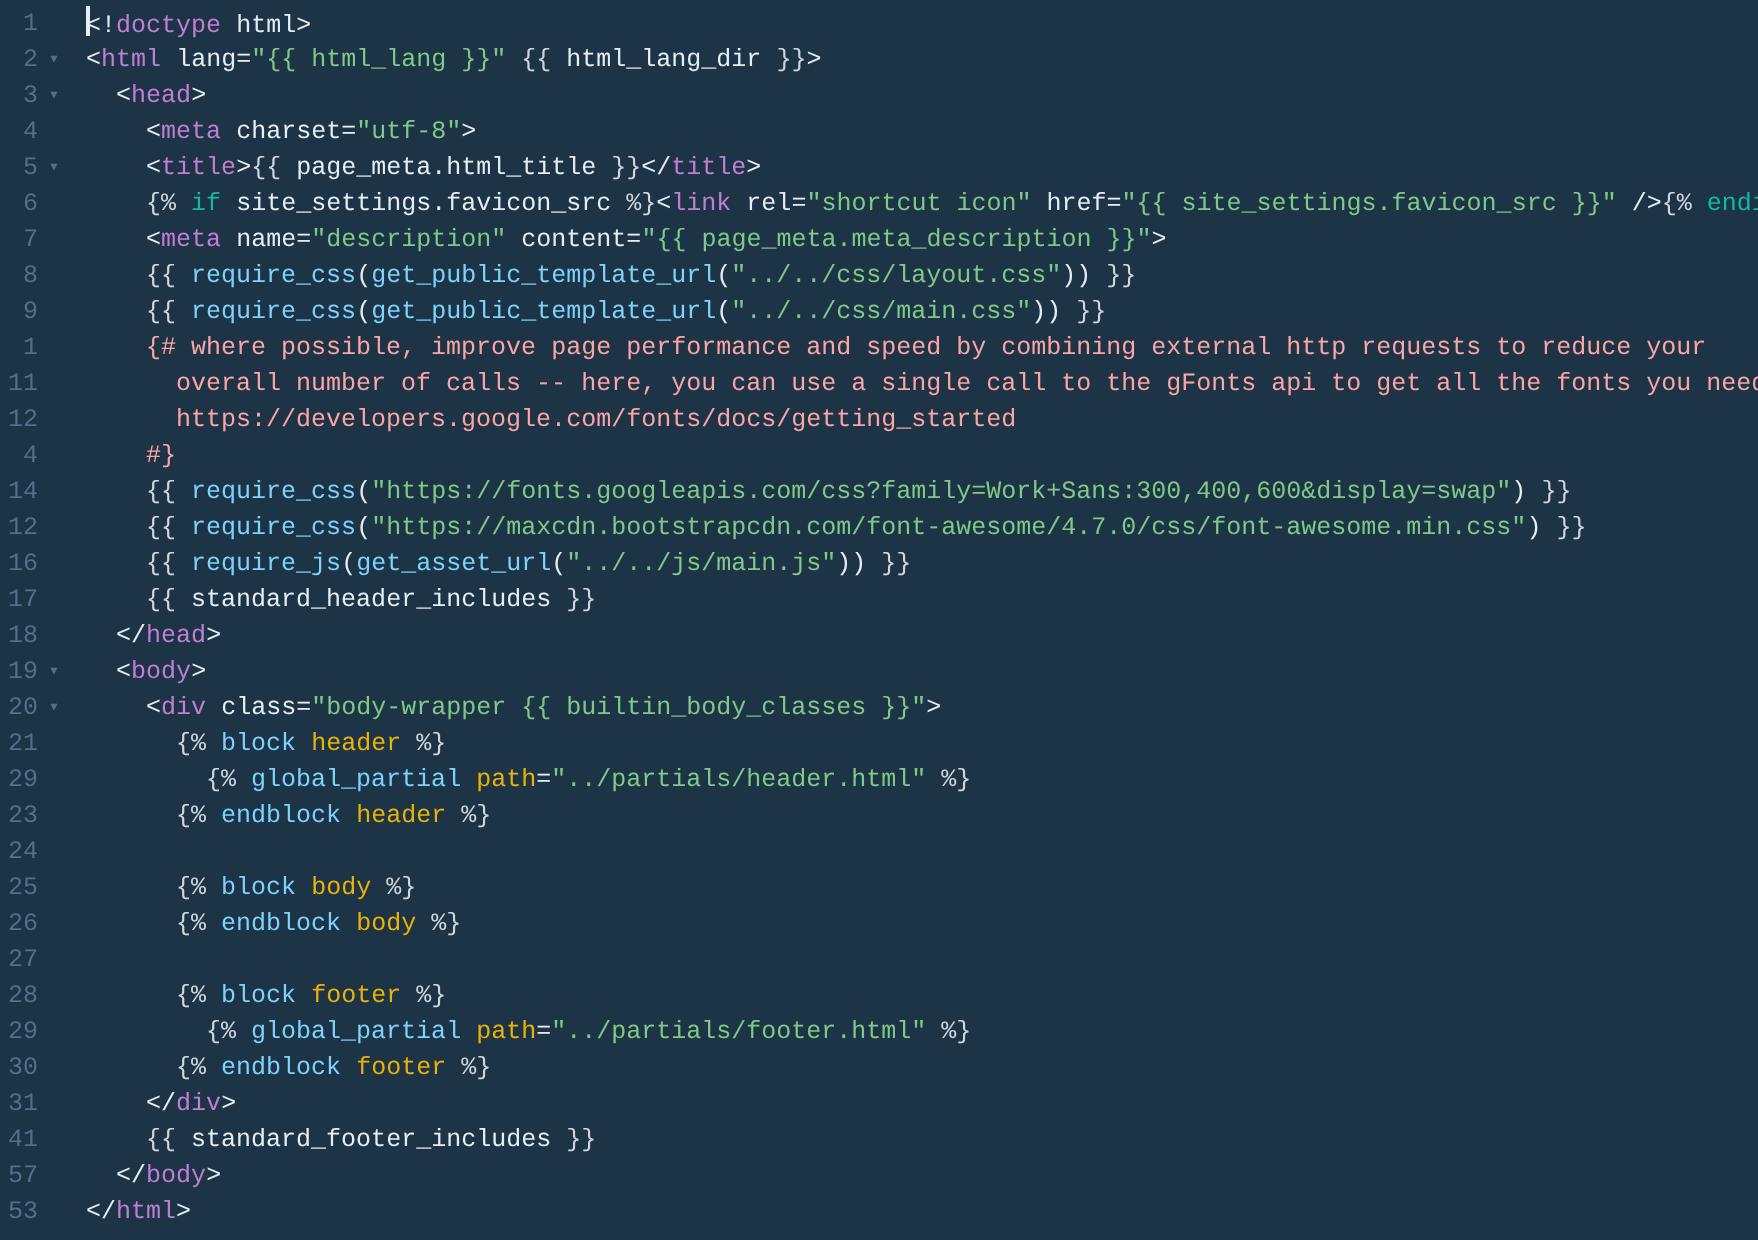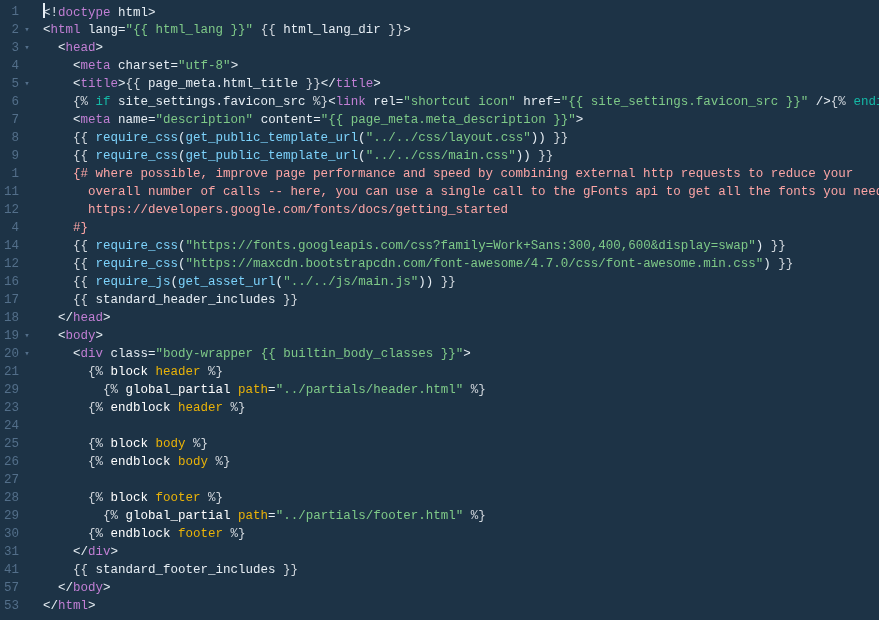--- a/index.html
+++ b/index.html
@@ -54,21 +54,21 @@
     margin-right:-1.5px;
   }
   .c-punct { color:#e6edf3; }
   .c-tag   { color:#c17fd4; }
   .c-attr  { color:#e6edf3; }
   .c-str   { color:#7fca88; }
   .c-delim { color:#d0d6dc; }
   .c-kw    { color:#14b8a6; }
   .c-call  { color:#7dd3fc; }
   .c-cmt   { color:#fca5a5; }
-  .c-block { color:#ffffff;font-family:Liberation Mono, monospace; }
+  .c-block { color:#7dd3fc;font-family:Liberation Mono, monospace; }
   .c-name  { color:#eab308; }
 </style>
 </head>
 <body>
 
 <div class="editor">
   <div class="gutter" id="gutter">
       <div class="gline">
         <span>1</span>
         <span class="fold"></span>

